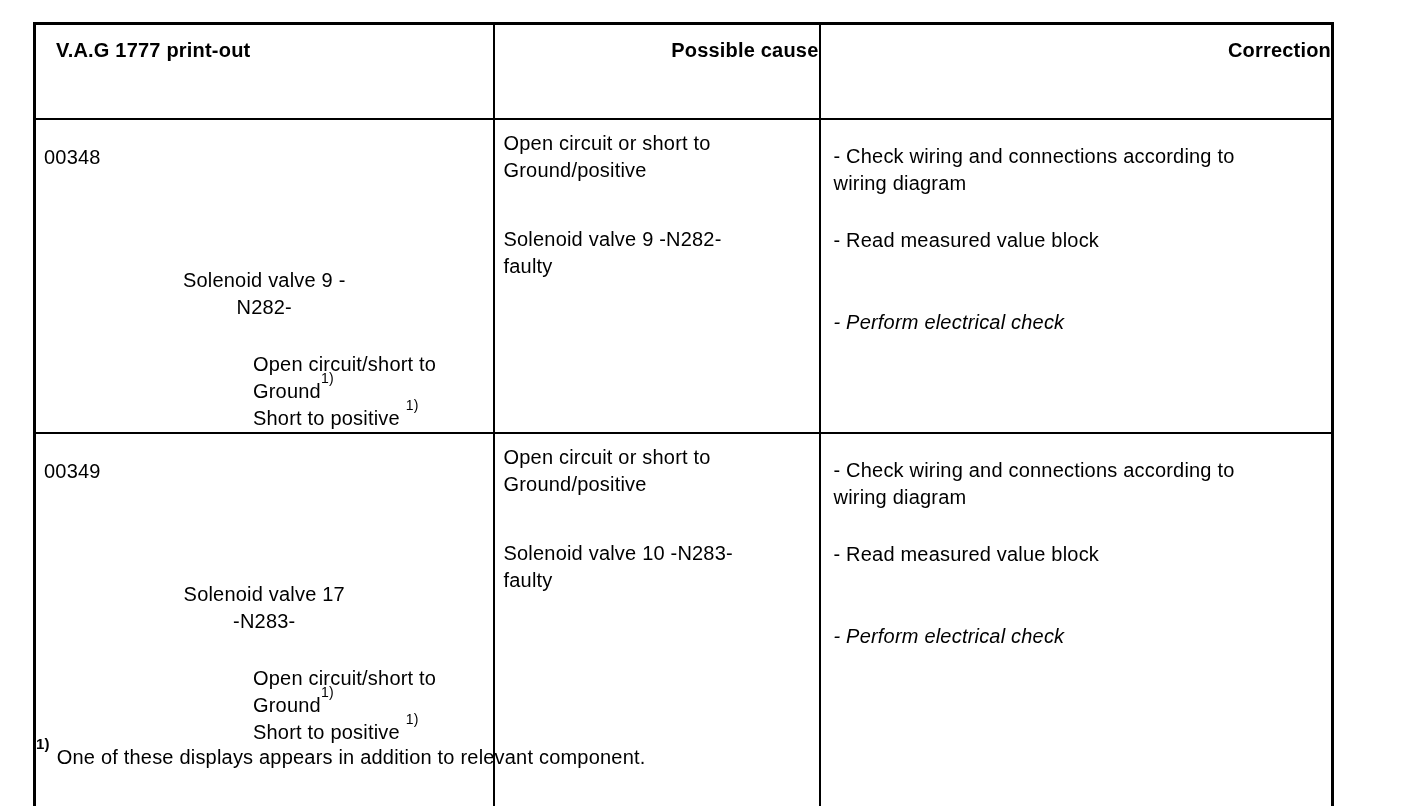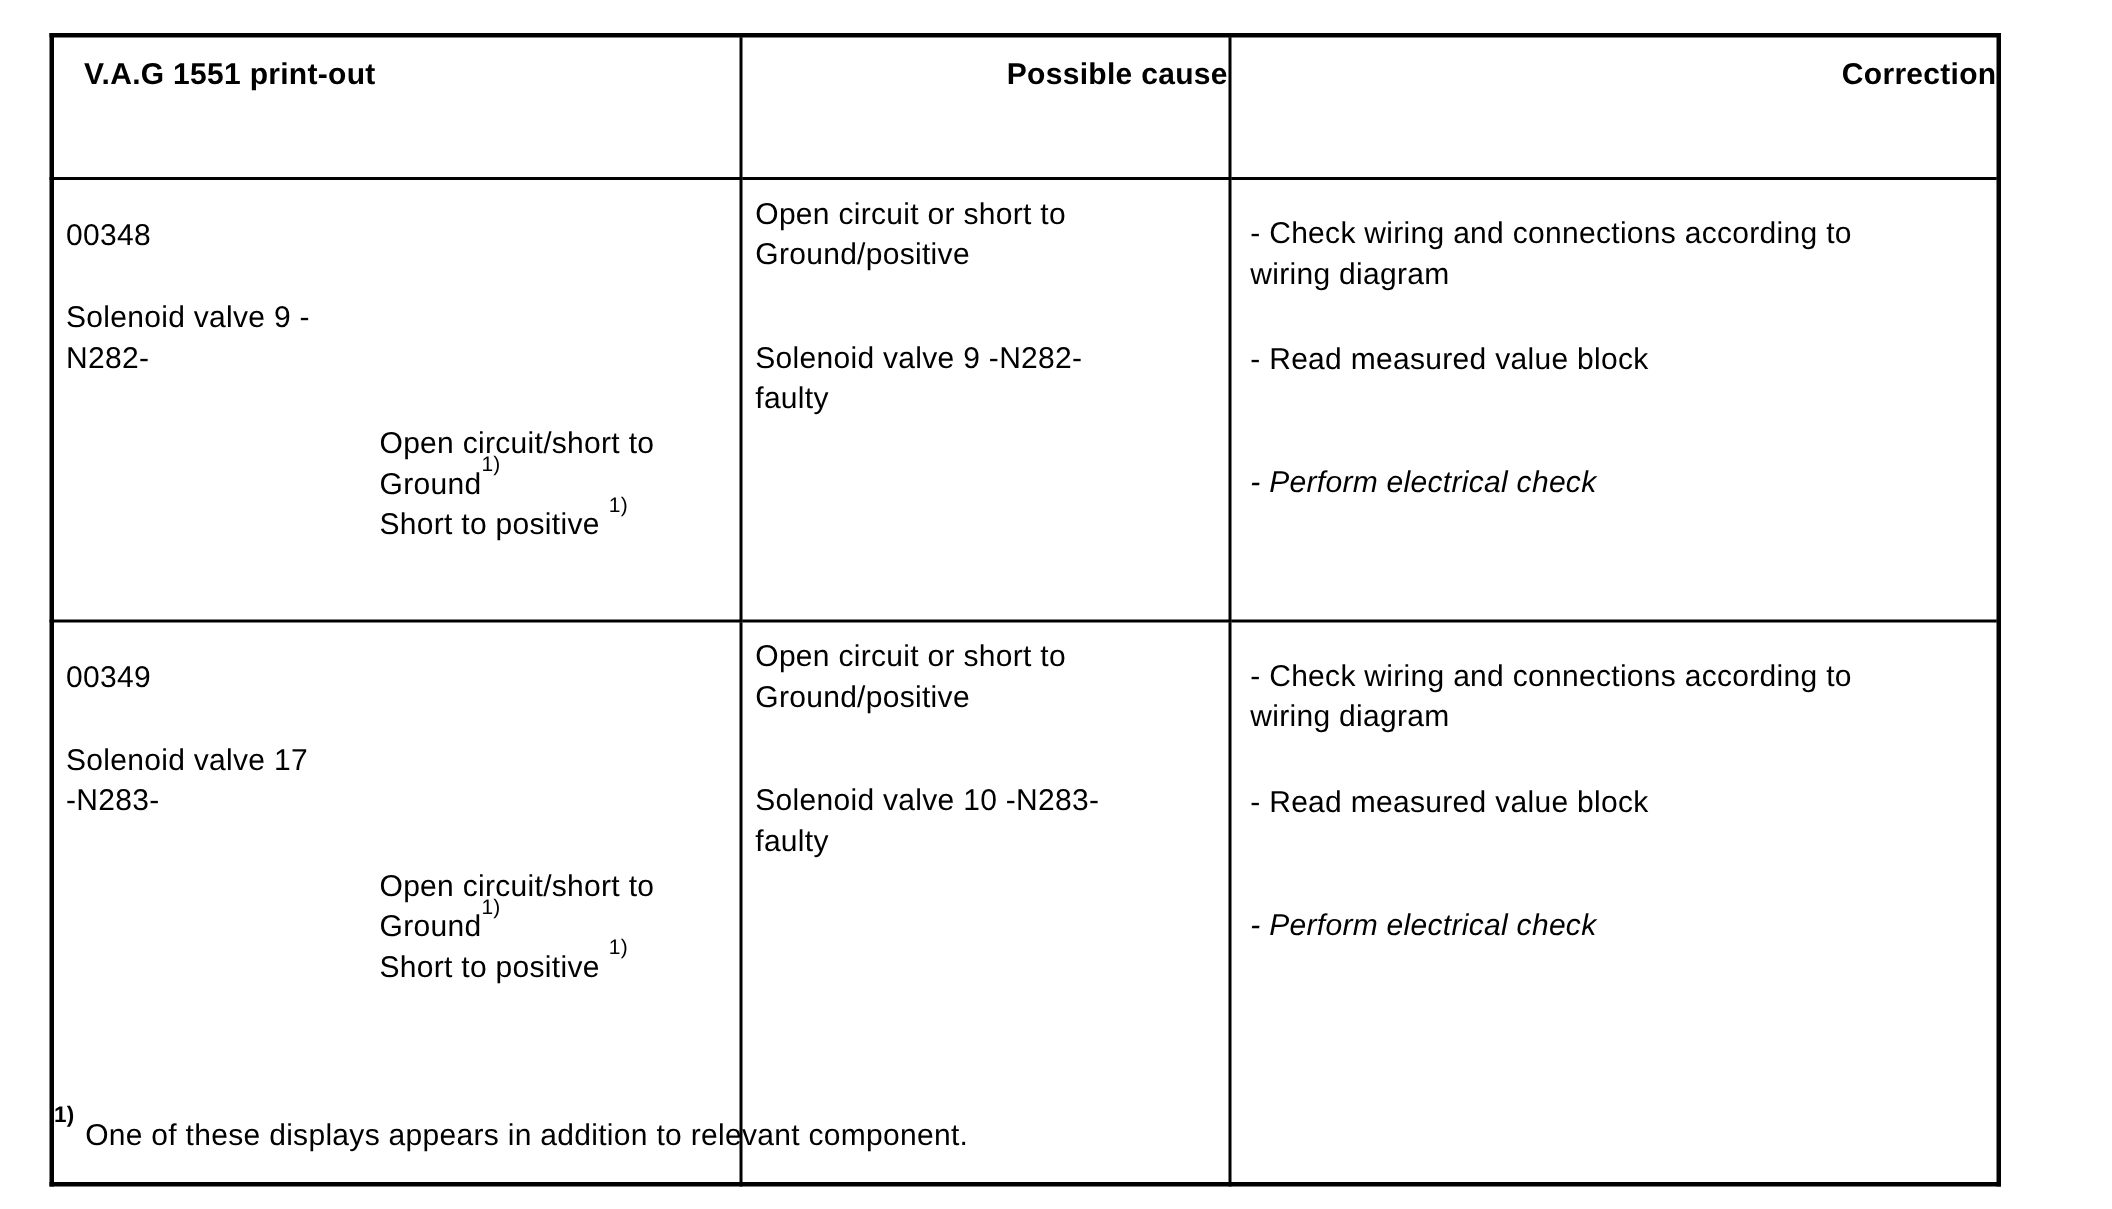--- a/index.html
+++ b/index.html
@@ -32,21 +32,21 @@
   }
   th.h-printout { text-align: left; padding-left: 20px; }
   tr.header-row { height: 95px; }
   tr.data-row-1 { height: 295px; }
   tr.data-row-2 { height: 376px; }
 
   td.cell-printout { padding: 24px 8px 0 8px; }
   td.cell-cause    { padding: 10px 10px 0 9px; }
   td.cell-corr     { padding: 23px 12px 0 13px; }
 
-  .component { margin-top: 28px; white-space: pre-line; }
+  .component { margin-top: 96px; white-space: pre-line; text-align: center; }
   .fault-block { margin-left: 209px; margin-top: 30px; }
   .fault-open { white-space: pre-line; }
   .fault-short { }
 
   .cause-circuit { white-space: pre-line; }
   .cause-faulty { margin-top: 42px; white-space: pre-line; }
 
   .corr-item { white-space: pre-line; }
   .corr-item.second { margin-top: 30px; }
   .corr-item.third  { margin-top: 55px; font-style: italic; }
@@ -76,21 +76,21 @@
 <body>
 
 <table class="doc-table">
   <colgroup>
     <col style="width:459px">
     <col style="width:326px">
     <col style="width:513px">
   </colgroup>
   <tbody>
       <tr class="header-row">
-    <th class="h-printout">V.A.G 1551 print-out</th>
+    <th class="h-printout">V.A.G 1777 print-out</th>
     <th>Possible cause</th>
     <th>Correction</th>
   </tr>
 
   <tr class="data-row-1">
     <td class="cell-printout">
       <div class="code">00348</div>
       <div class="component">Solenoid valve 9 -
 N282-</div>
       <div class="fault-block">

